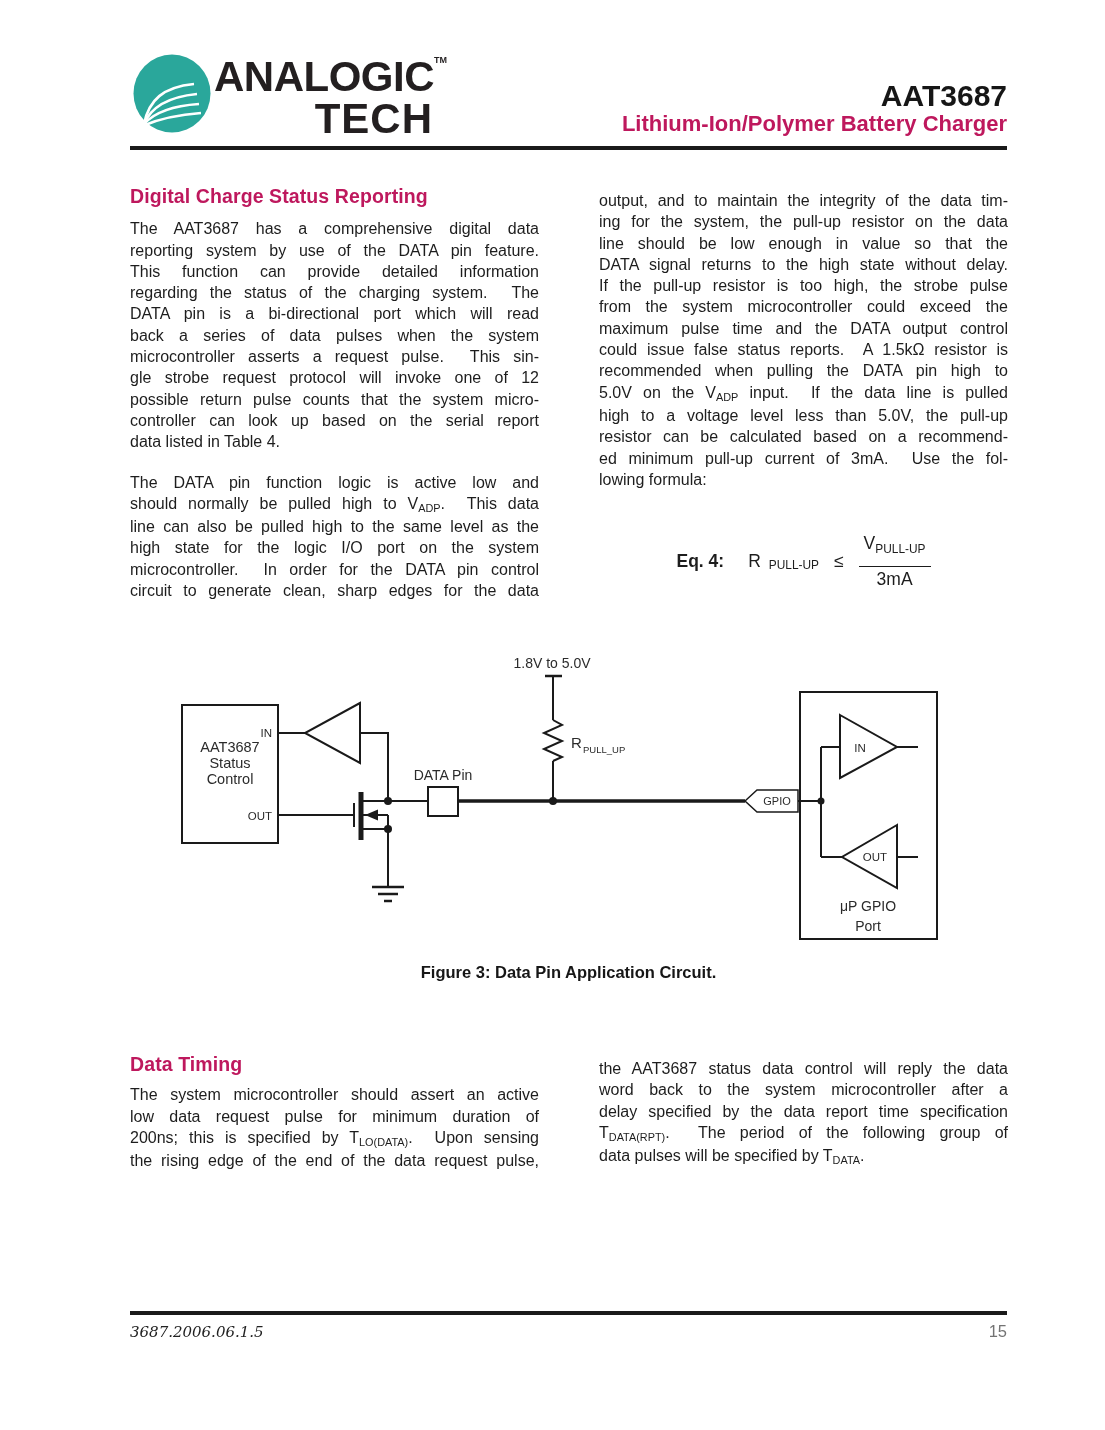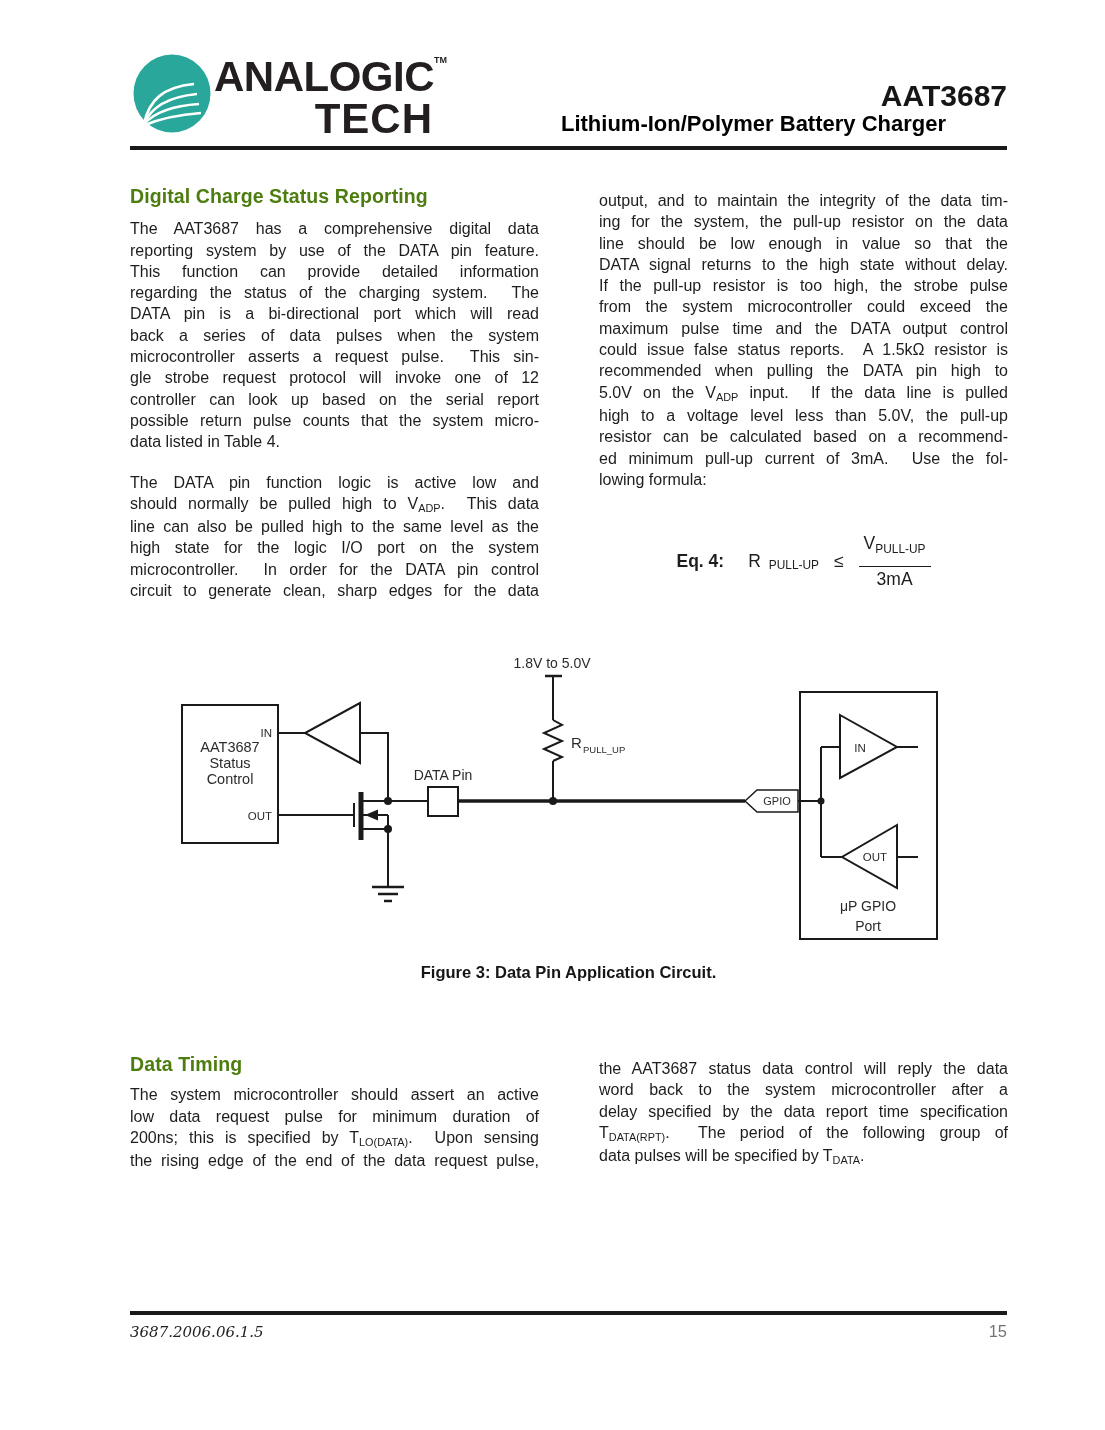--- a/index.html
+++ b/index.html
@@ -9,26 +9,26 @@
     font-family:"Liberation Sans", sans-serif;
     overflow:hidden;
   }
   .abs { position:absolute; }
 
   
   .brand-top { font-size:42px; font-weight:bold; letter-spacing:-0.5px; line-height:42px; color:#231f20; }
   .brand-bottom { font-size:42px; font-weight:bold; letter-spacing:1px; line-height:42px; color:#231f20; text-align:right; }
   .brand-tm { font-size:9px; font-weight:bold; color:#231f20; }
   .part-title { font-size:30px; font-weight:bold; text-align:right; line-height:31px; color:#161616; }
-  .part-subtitle { font-size:22px; font-weight:bold; text-align:center; line-height:24px; color:#000000; }
+  .part-subtitle { font-size:22px; font-weight:bold; text-align:right; line-height:24px; color:#be185d; }
   .rule { background:#1a1a1a; }
 
   
   .body-text { font-size:16px; line-height:21.3px; color:#1d1d1d; }
-  .sec-heading { font-size:19.5px; font-weight:bold; margin:0 0 11px 0; color:#4d7c0f; letter-spacing:0.1px; }
+  .sec-heading { font-size:19.5px; font-weight:bold; margin:0 0 11px 0; color:#be185d; letter-spacing:0.1px; }
   .pline { text-align:justify; text-align-last:justify; }
   .pline.plast { text-align-last:left; }
   .para2 { margin-top:19px; }
   .sb { font-size:68%; position:relative; top:0.3em; }
 
   
   .equation { display:flex; align-items:center; justify-content:center; font-size:17.5px; color:#1d1d1d; }
   .eq-label { font-weight:bold; margin-right:16px; }
   .eq-rel { margin:0 7px; }
   .frac { display:inline-flex; flex-direction:column; align-items:center; }
@@ -71,22 +71,22 @@
   <h2 class="sec-heading">Digital Charge Status Reporting</h2>
   <div>
       <div class="pline"><span>The AAT3687 has a comprehensive digital data</span></div>
       <div class="pline"><span>reporting system by use of the DATA pin feature.</span></div>
       <div class="pline"><span>This function can provide detailed information</span></div>
       <div class="pline"><span>regarding the status of the charging system.&nbsp; The</span></div>
       <div class="pline"><span>DATA pin is a bi-directional port which will read</span></div>
       <div class="pline"><span>back a series of data pulses when the system</span></div>
       <div class="pline"><span>microcontroller asserts a request pulse.&nbsp; This sin-</span></div>
       <div class="pline"><span>gle strobe request protocol will invoke one of 12</span></div>
+      <div class="pline"><span>possible return pulse counts that the system micro-</span></div>
       <div class="pline"><span>controller can look up based on the serial report</span></div>
-      <div class="pline"><span>possible return pulse counts that the system micro-</span></div>
       <div class="pline plast"><span>data listed in Table 4.</span></div>
     </div>
   <div class="para2">
       <div class="pline"><span>The DATA pin function logic is active low and</span></div>
       <div class="pline"><span>should normally be pulled high to V</span><span class="sb">ADP</span><span>.&nbsp; This data</span></div>
       <div class="pline"><span>line can also be pulled high to the same level as the</span></div>
       <div class="pline"><span>high state for the logic I/O port on the system</span></div>
       <div class="pline"><span>microcontroller.&nbsp; In order for the DATA pin control</span></div>
       <div class="pline"><span>circuit to generate clean, sharp edges for the data</span></div>
     </div>

